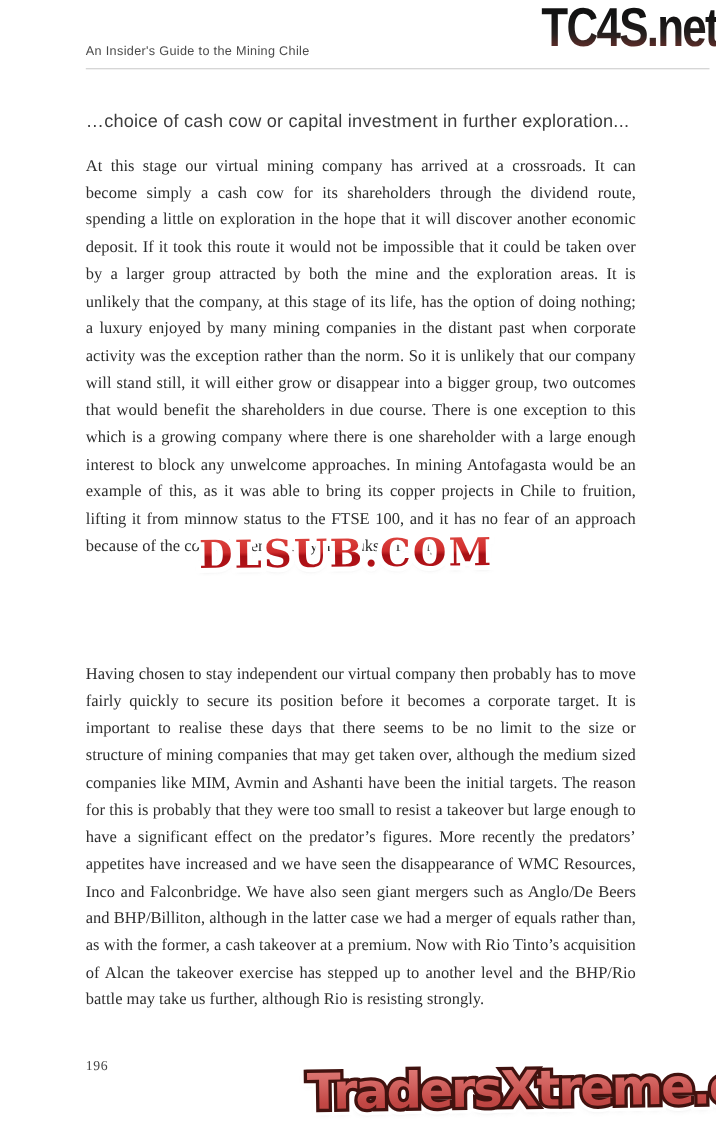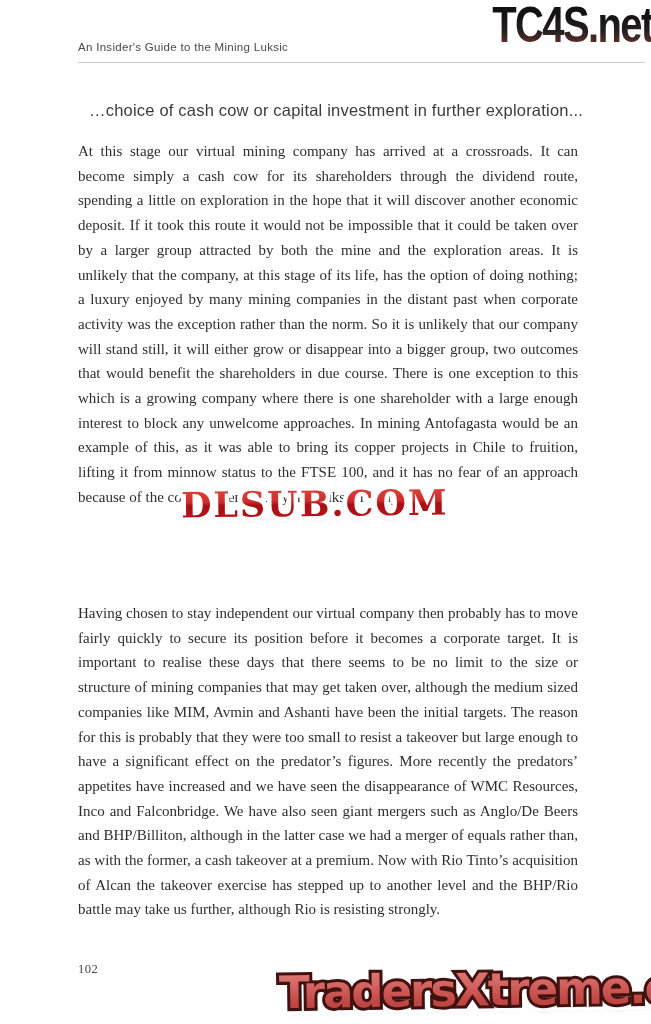--- a/index.html
+++ b/index.html
@@ -36,21 +36,21 @@
     }
   }
 
   
   .section-heading{
     position:absolute;left:78px;width:505px;
     font-family:"Liberation Sans", sans-serif;
     font-size:16.5px;font-weight:400;color:#3c3c3c;letter-spacing:.2px;
     margin:0;white-space:nowrap;
   }
-  .h1{top:101px;text-align:right;}
+  .h1{top:101px;}
   .h2{top:562px;}
 
   
   .body-para{
     position:absolute;left:78px;width:500px;
     font-size:15px;line-height:24.7px;color:#2e2e2e;
     text-align:justify;margin:0;
   }
   .p1{top:139px;}
   .p2{top:601px;}
@@ -102,39 +102,39 @@
       background:linear-gradient(to bottom,#e2817c 0%,#d2625f 40%,#c14744 70%,#b43f3e 100%);
       -webkit-background-clip:text;background-clip:text;color:transparent;
     }
   }
 </style>
 </head>
 <body>
 
 <div class="page">
 
-  <div class="running-header">An Insider's Guide to the Mining Luksic</div>
+  <div class="running-header">An Insider's Guide to the Mining Chile</div>
 
   <div class="header-rule"></div>
 
   <div class="tc4s">TC4S.net</div>
 
   <h2 class="section-heading h1">…choice of cash cow or capital investment in further exploration...</h2>
 
   <p class="body-para p1">At this stage our virtual mining company has arrived at a crossroads. It can become simply a cash cow for its shareholders through the dividend route, spending a little on exploration in the hope that it will discover another economic deposit. If it took this route it would not be impossible that it could be taken over by a larger group attracted by both the mine and the exploration areas. It is unlikely that the company, at this stage of its life, has the option of doing nothing; a luxury enjoyed by many mining companies in the distant past when corporate activity was the exception rather than the norm. So it is unlikely that our company will stand still, it will either grow or disappear into a bigger group, two outcomes that would benefit the shareholders in due course. There is one exception to this which is a growing company where there is one shareholder with a large enough interest to block any unwelcome approaches. In mining Antofagasta would be an example of this, as it was able to bring its copper projects in Chile to fruition, lifting it from minnow status to the FTSE 100, and it has no fear of an approach because of the control exercised by the Luksic family.</p>
 
   <div class="wm wm-dlsub">
     <span class="stroke">DLSUB.COM</span>
     <span class="fill">DLSUB.COM</span>
   </div>
 
 
   <p class="body-para p2">Having chosen to stay independent our virtual company then probably has to move fairly quickly to secure its position before it becomes a corporate target. It is important to realise these days that there seems to be no limit to the size or structure of mining companies that may get taken over, although the medium sized companies like MIM, Avmin and Ashanti have been the initial targets. The reason for this is probably that they were too small to resist a takeover but large enough to have a significant effect on the predator’s figures. More recently the predators’ appetites have increased and we have seen the disappearance of WMC Resources, Inco and Falconbridge. We have also seen giant mergers such as Anglo/De Beers and BHP/Billiton, although in the latter case we had a merger of equals rather than, as with the former, a cash takeover at a premium. Now with Rio Tinto’s acquisition of Alcan the takeover exercise has stepped up to another level and the BHP/Rio battle may take us further, although Rio is resisting strongly.</p>
 
-  <div class="page-number">102</div>
+  <div class="page-number">196</div>
 
   <div class="wm wm-traders">
     <span class="glow">TradersXtreme.com</span>
     <span class="dark">TradersXtreme.com</span>
     <span class="fill">TradersXtreme.com</span>
   </div>
 
 </div>
 
 </body></html>

